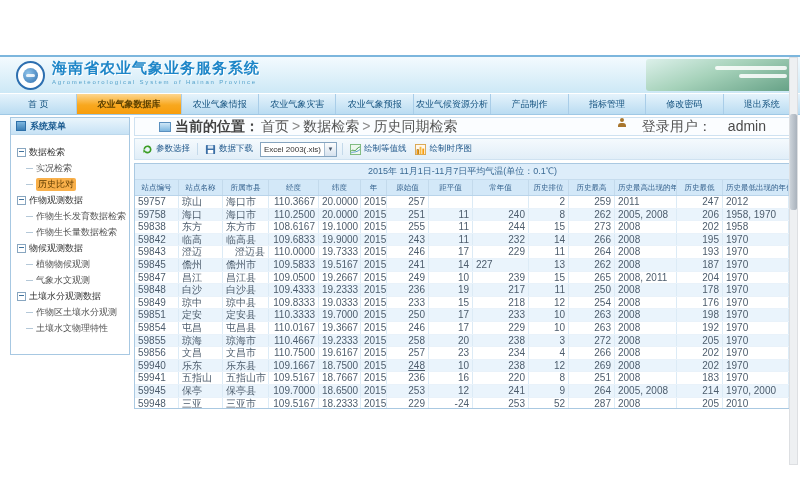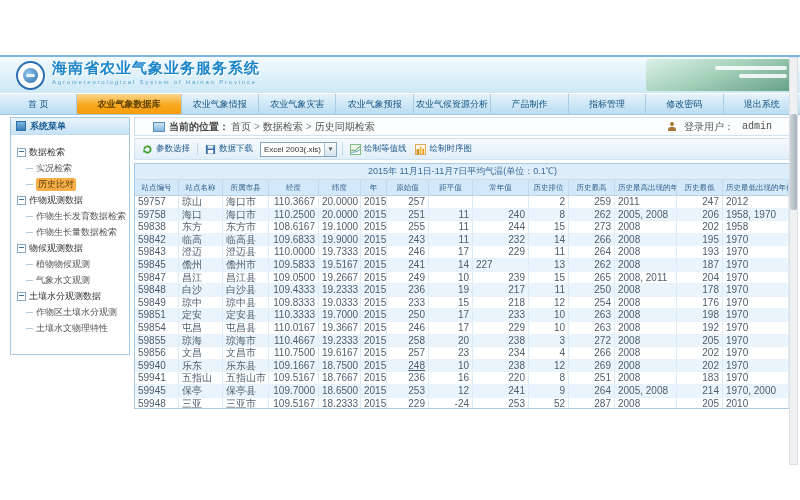--- a/index.html
+++ b/index.html
@@ -42,26 +42,26 @@
   .tree-item.lvl1{padding-left:13px;color:#555;}
   .expander{width:7px;height:7px;border:1px solid #88a6c0;background:#fff;position:relative;flex:none;}
   .expander::after{content:"";position:absolute;left:1px;right:1px;top:2px;height:1px;background:#41729c;}
   .twig{width:7px;height:1px;background:#b4c8d8;flex:none;}
   .tlabel{overflow:hidden;}
   .tree-item.selected .tlabel{background:#f9b04a;color:#5f3c00;padding:0 2px;border-radius:2px;}
 
   .main{position:relative;flex:1;height:386px;padding-right:9px;}
 
   .crumbbar{height:17px;border:1px solid #cfe2f1;background:#fbfdff;display:flex;align-items:center;
-    font-size:10px;color:#555;padding:0 18px;}
+    font-size:14px;color:#555;padding:0 24px;}
   .bc-ico{width:10px;height:8px;border:1px solid #5a8fbe;background:linear-gradient(#cfe7f7,#7db6df);margin-right:4px;flex:none;}
   .bc-label{font-weight:bold;color:#444;margin-right:2px;}
   .crumb{color:#555;cursor:pointer;}
   .sep{margin:0 3px;color:#888;}
-  .user{margin-left:auto;display:flex;align-items:center;gap:8px;color:#555;font-family:Liberation Mono, monospace;}
+  .user{margin-left:auto;display:flex;align-items:flex-start;gap:16px;color:#555;}
   .user-ico{position:relative;width:8px;height:9px;flex:none;}
   .user-ico::before{content:"";position:absolute;top:0;left:2px;width:4px;height:4px;border-radius:50%;background:#a8762e;}
   .user-ico::after{content:"";position:absolute;bottom:0;left:0;width:8px;height:4px;border-radius:3px 3px 0 0;background:#a8762e;}
   .uname{color:#4a4a4a;}
 
   .toolbar{margin-top:2px;height:20px;background:linear-gradient(#f5fafd,#e1eef8);border:1px solid #cfe2f1;
     display:flex;align-items:center;padding:0 5px;gap:5px;font-size:8.5px;color:#235a8c;}
   .tbtn{display:flex;align-items:center;gap:3px;background:none;border:none;font:inherit;color:#235a8c;cursor:pointer;padding:1px 2px;}
   .tbtn svg{flex:none;}
   .tsep{width:1px;height:12px;background:#c4d9ea;}
@@ -305,21 +305,21 @@
                 <div class="cell" style="width: 56px; text-align: right;">232</div>
                 <div class="cell" style="width: 40px; text-align: right;">14</div>
                 <div class="cell" style="width: 46px; text-align: right;">266</div>
                 <div class="cell" style="width: 62px; text-align: left;">2008</div>
                 <div class="cell" style="width: 46px; text-align: right;">195</div>
                 <div class="cell" style="width: 66px; text-align: left;">1970</div>
               </div>
               <div class="trow">
                 <div class="cell" style="width: 44px; text-align: left;">59843</div>
                 <div class="cell" style="width: 44px; text-align: left;">澄迈</div>
-                <div class="cell" style="width: 46px; text-align: left;">澄迈县</div>
+                <div class="cell" style="width: 46px; text-align: right;">澄迈县</div>
                 <div class="cell" style="width: 50px; text-align: right;">110.0000</div>
                 <div class="cell" style="width: 42px; text-align: right;">19.7333</div>
                 <div class="cell" style="width: 26px; text-align: center;">2015</div>
                 <div class="cell" style="width: 42px; text-align: right;">246</div>
                 <div class="cell" style="width: 44px; text-align: right;">17</div>
                 <div class="cell" style="width: 56px; text-align: right;">229</div>
                 <div class="cell" style="width: 40px; text-align: right;">11</div>
                 <div class="cell" style="width: 46px; text-align: right;">264</div>
                 <div class="cell" style="width: 62px; text-align: left;">2008</div>
                 <div class="cell" style="width: 46px; text-align: right;">193</div>

